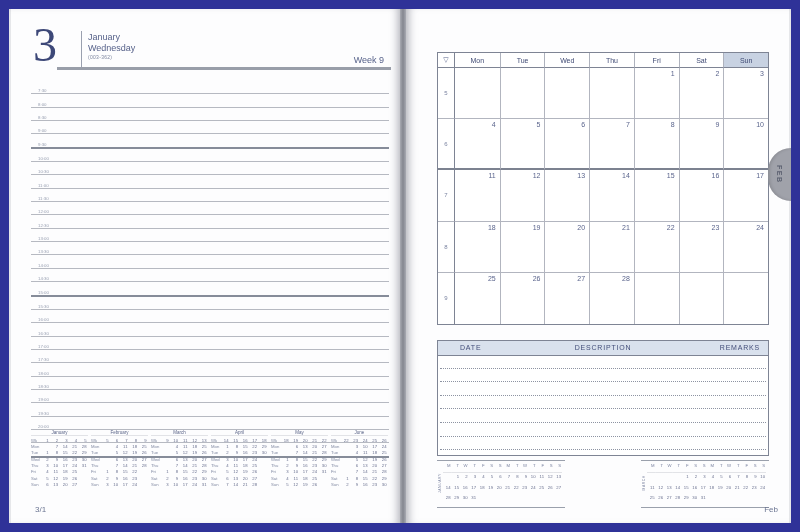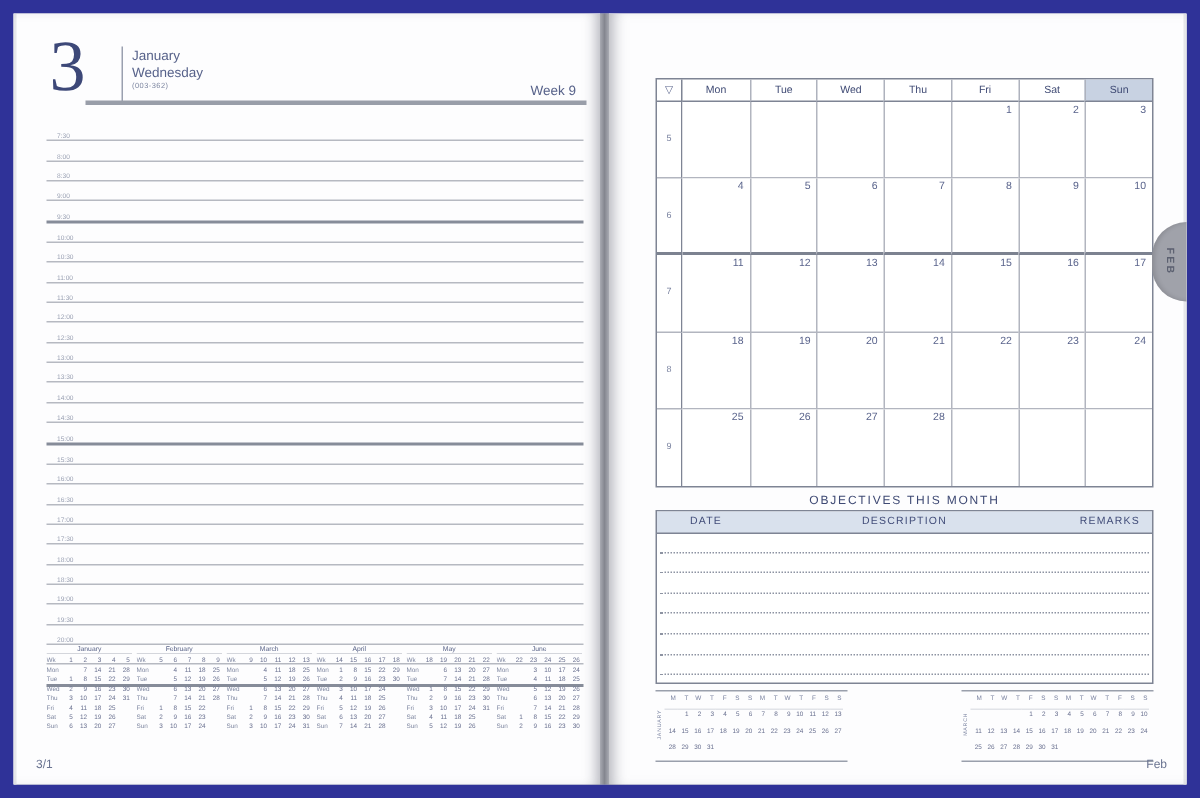--- a/index.html
+++ b/index.html
@@ -45,21 +45,21 @@
   }
 
   
   .mini-cals{position:absolute;left:22px;right:11px;top:421px;display:flex;gap:3px}
   .mini{width:57px;height:62px;overflow:hidden}
   .mini-scale{width:114px;transform:scale(.5);transform-origin:top left}
   .mini-title{text-align:center;font-size:9px;color:#5a6488;margin-bottom:2px;border-bottom:1px solid #c6c9d1;padding-bottom:1px}
   .mini-grid{display:grid;grid-template-columns:18px repeat(5,19px)}
   .mc{font-size:8.5px;line-height:12.6px;color:#6a7190;text-align:right;padding-right:2px;white-space:nowrap;overflow:hidden}
   .mc.ml{text-align:left;color:#8089a2;padding-right:0}
-  .page-footer-left{position:absolute;left:15px;bottom:9px;font-size:8px;color:#6a7491}
+  .page-footer-left{position:absolute;left:26px;bottom:9px;font-size:8px;color:#6a7491}
 
   
   .ap-row{position:absolute;left:31px;right:22px;top:24px;height:16px}
   .wk-box{
     position:absolute;left:0;top:0;width:17px;height:14px;border:1px solid #8a91a2;
     background:#eceff5;font-size:8px;color:#57628a;display:flex;align-items:center;justify-content:center;
   }
   .wk-box span{transform:scale(.6)}
   .ap-label{
     position:absolute;left:23px;top:0;width:62px;height:14px;border:1px solid #8a91a2;background:#e0e6f0;
@@ -686,21 +686,20 @@
           <div class="dnum">27</div>
         </div>
         <div class="c-cell bnone">
           <div class="dnum">28</div>
         </div>
         <div class="c-cell bnone"></div>
         <div class="c-cell bnone"></div>
         <div class="c-cell bnone"></div>
       </div>
 
-    <div class="obj-title">OBJECTIVES THIS MONTH</div>
     <div class="obj-table">
       <div class="obj-head">
         <span class="oh oh-date">DATE</span>
         <span class="oh oh-desc">DESCRIPTION</span>
         <span class="oh oh-rem">REMARKS</span>
       </div>
       <div class="obj-body">
           <div class="oline"></div>
           <div class="oline"></div>
           <div class="oline"></div>

